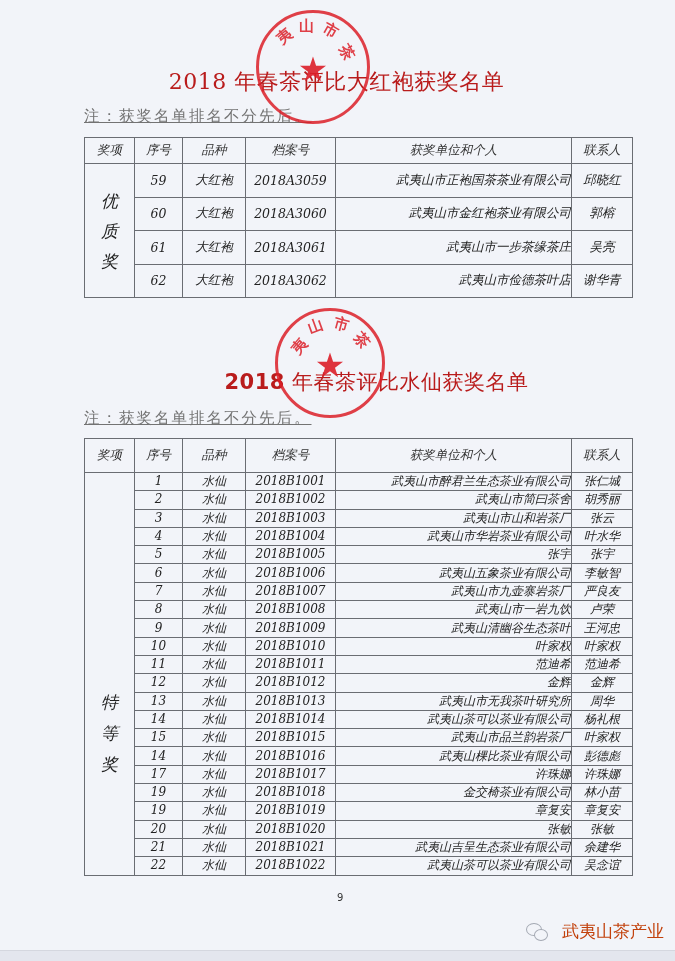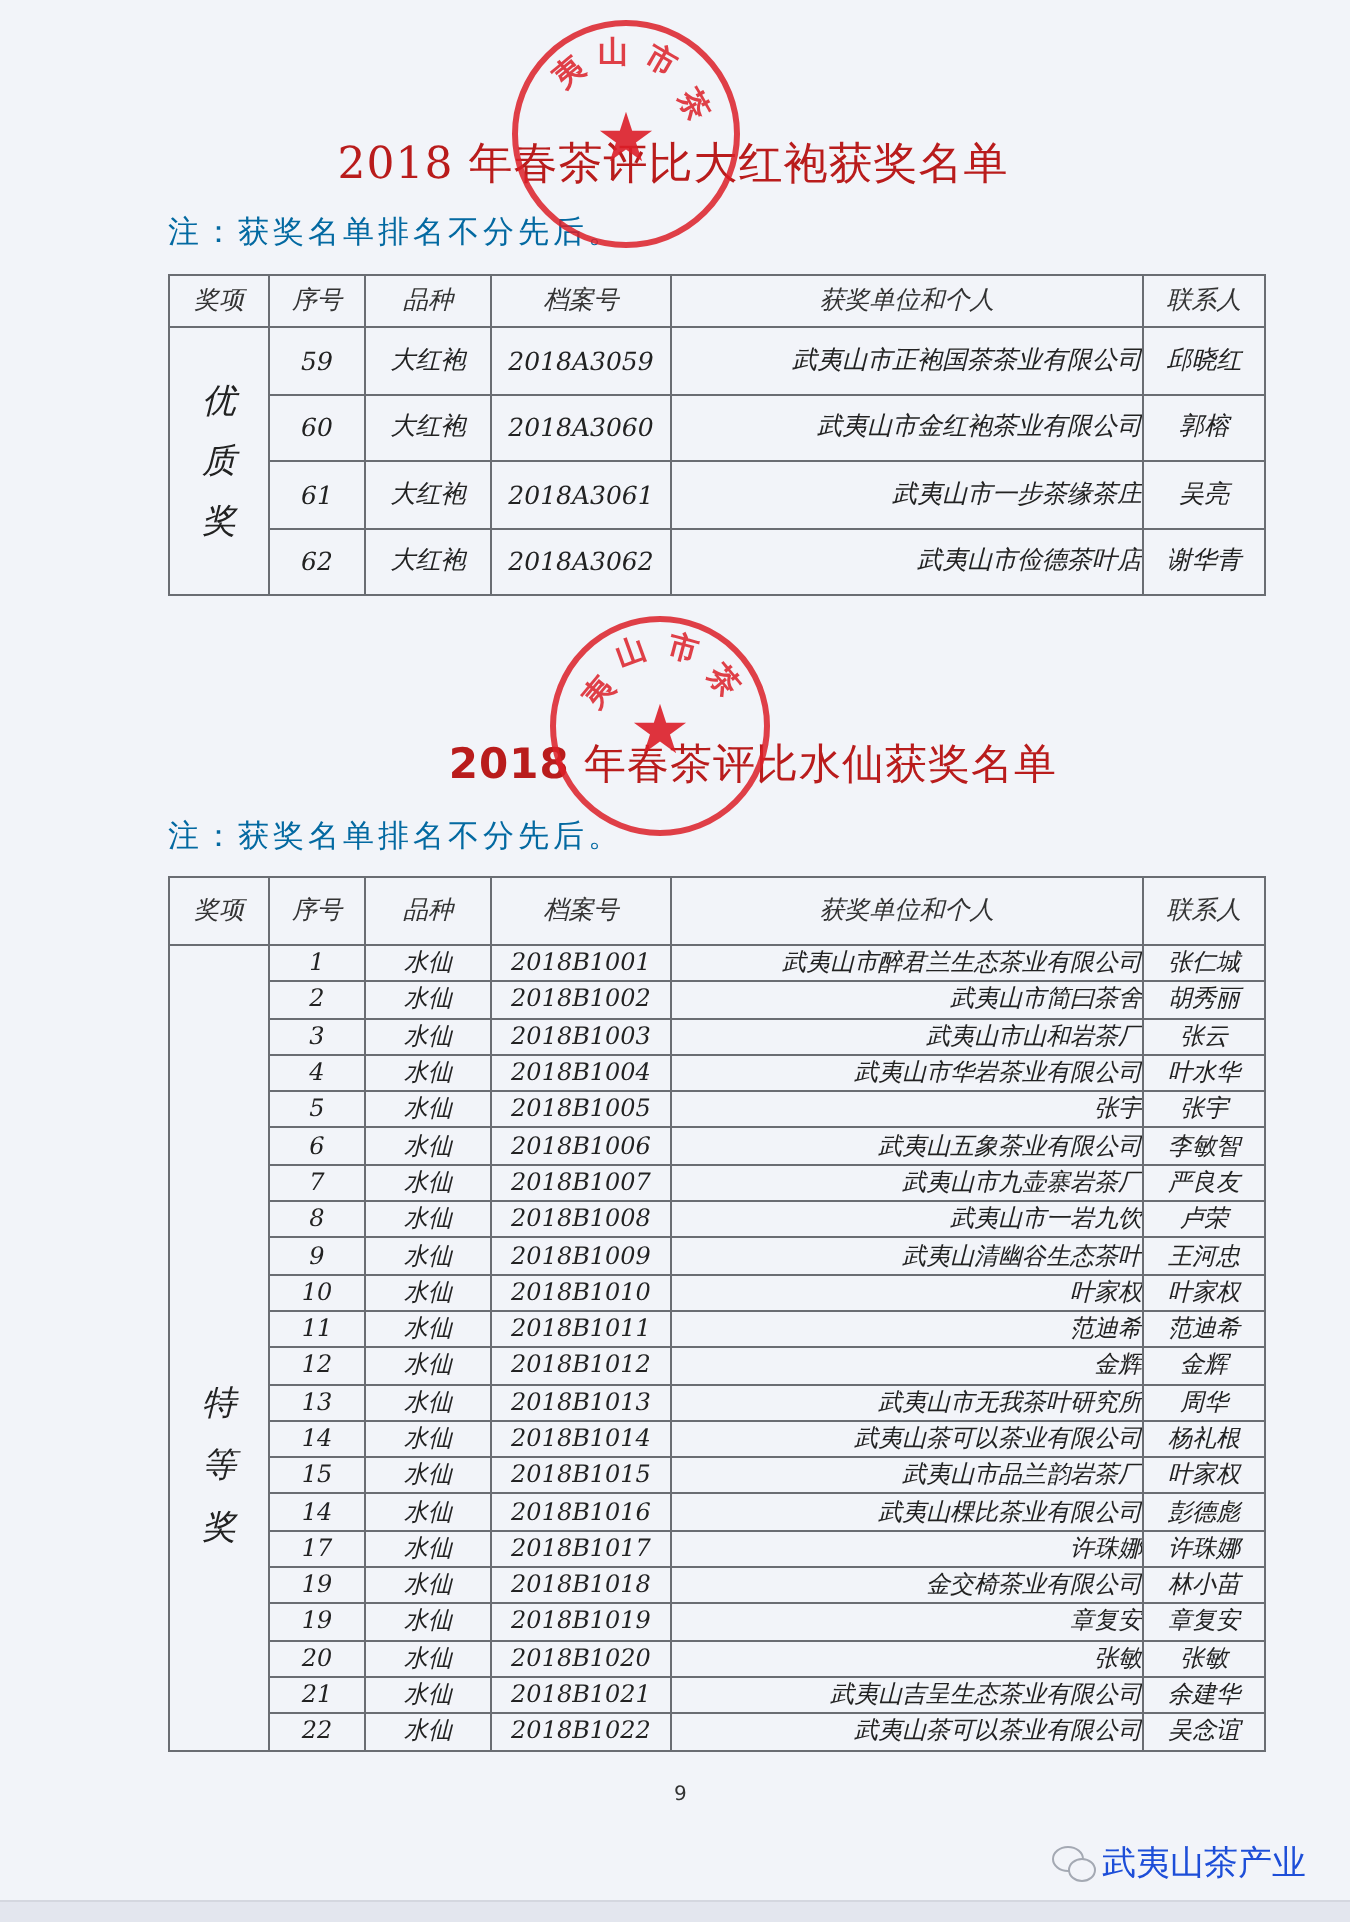--- a/index.html
+++ b/index.html
@@ -8,21 +8,21 @@
     background:#eef1f7;
     font-family:"DejaVu Serif","Liberation Serif",serif;
     color:#222;
   }
   .page { position:absolute; left:0; top:0; width:675px; height:950px; background:#f2f4f9; }
   .bottom-band { position:absolute; left:0; top:950px; width:675px; height:11px; background:#e3e6ee; border-top:1px solid #d4d7df; }
   .title { position:absolute; left:0; width:673px; text-align:center; font-size:22px; color:#b91c1c; letter-spacing:0.5px; z-index:3; }
   .title.t1 { top:67px; }
   .title.t2 { top:368px; font-size:21px;margin-left:40px; }
   .title .yr-bold { font-family:"DejaVu Sans","Liberation Sans",sans-serif; font-weight:bold; }
-  .note { position:absolute; left:84px; font-size:15.5px; letter-spacing:2px; color:#0369a1; z-index:3; }
+  .note { position:absolute; left:84px; font-size:15.5px; letter-spacing:2px; color:#737373; z-index:3;text-decoration:underline; }
   .note.n1 { top:106px; }
   .note.n2 { top:408px; }
   table.awards {
     position:absolute; left:84px; border-collapse:collapse; table-layout:fixed;
     font-size:12.5px; z-index:2; background:transparent;font-style:italic;
   }
   table.awards td, table.awards th {
     border:1px solid #6a6d73; padding:0; text-align:center; font-weight:normal; overflow:hidden; white-space:nowrap;
   }
   table.awards th { color:#333; }
@@ -34,21 +34,21 @@
   table.t2 { top:438px; }
   table.t2 th { height:33px; }
   table.t2 td { height:17.3px; font-size:12px; line-height:17px; }
   table.t2 td.cat { font-size:17px; line-height:31px; white-space:normal; vertical-align:middle; padding-top:120px; }
   .stamp { position:absolute; border:3px solid rgba(220,30,40,0.85); border-radius:50%; z-index:4; pointer-events:none; }
   .stamp .star { position:absolute; color:rgba(220,30,40,0.9); font-size:34px; left:50%; top:50%; transform:translate(-50%,-45%); }
   .stamp .arc { position:absolute; color:rgba(220,30,40,0.85); font-size:15px; font-weight:bold; }
   .stamp1 { left:256px; top:10px; width:108px; height:108px; }
   .stamp2 { left:275px; top:308px; width:104px; height:104px; }
   .page-num { position:absolute; top:892px; left:337px; font-size:10px; color:#333; font-family:"DejaVu Sans","Liberation Sans",sans-serif; }
-  .watermark { position:absolute; top:920px; left:526px; font-size:17px; color:#1d4ed8; font-family:"DejaVu Sans","Liberation Sans",sans-serif; display:flex; align-items:center; gap:3px;justify-content:center; }
+  .watermark { position:absolute; top:920px; left:526px; font-size:17px; color:#c2410c; font-family:"DejaVu Sans","Liberation Sans",sans-serif; display:flex; align-items:center; gap:14px;justify-content:center; }
   .wechat-icon { width:22px; height:18px; position:relative; display:inline-block; }
   .wechat-icon .b1 { position:absolute; left:0; top:0; width:14px; height:11px; border:1.5px solid #a4a9b3; border-radius:50%; background:#f2f4f9; }
   .wechat-icon .b2 { position:absolute; left:8px; top:6px; width:12px; height:10px; border:1.5px solid #a4a9b3; border-radius:50%; background:#f2f4f9; }
 </style>
 </head>
 <body>
 
 <div class="page">
 
   <div class="title t1">

